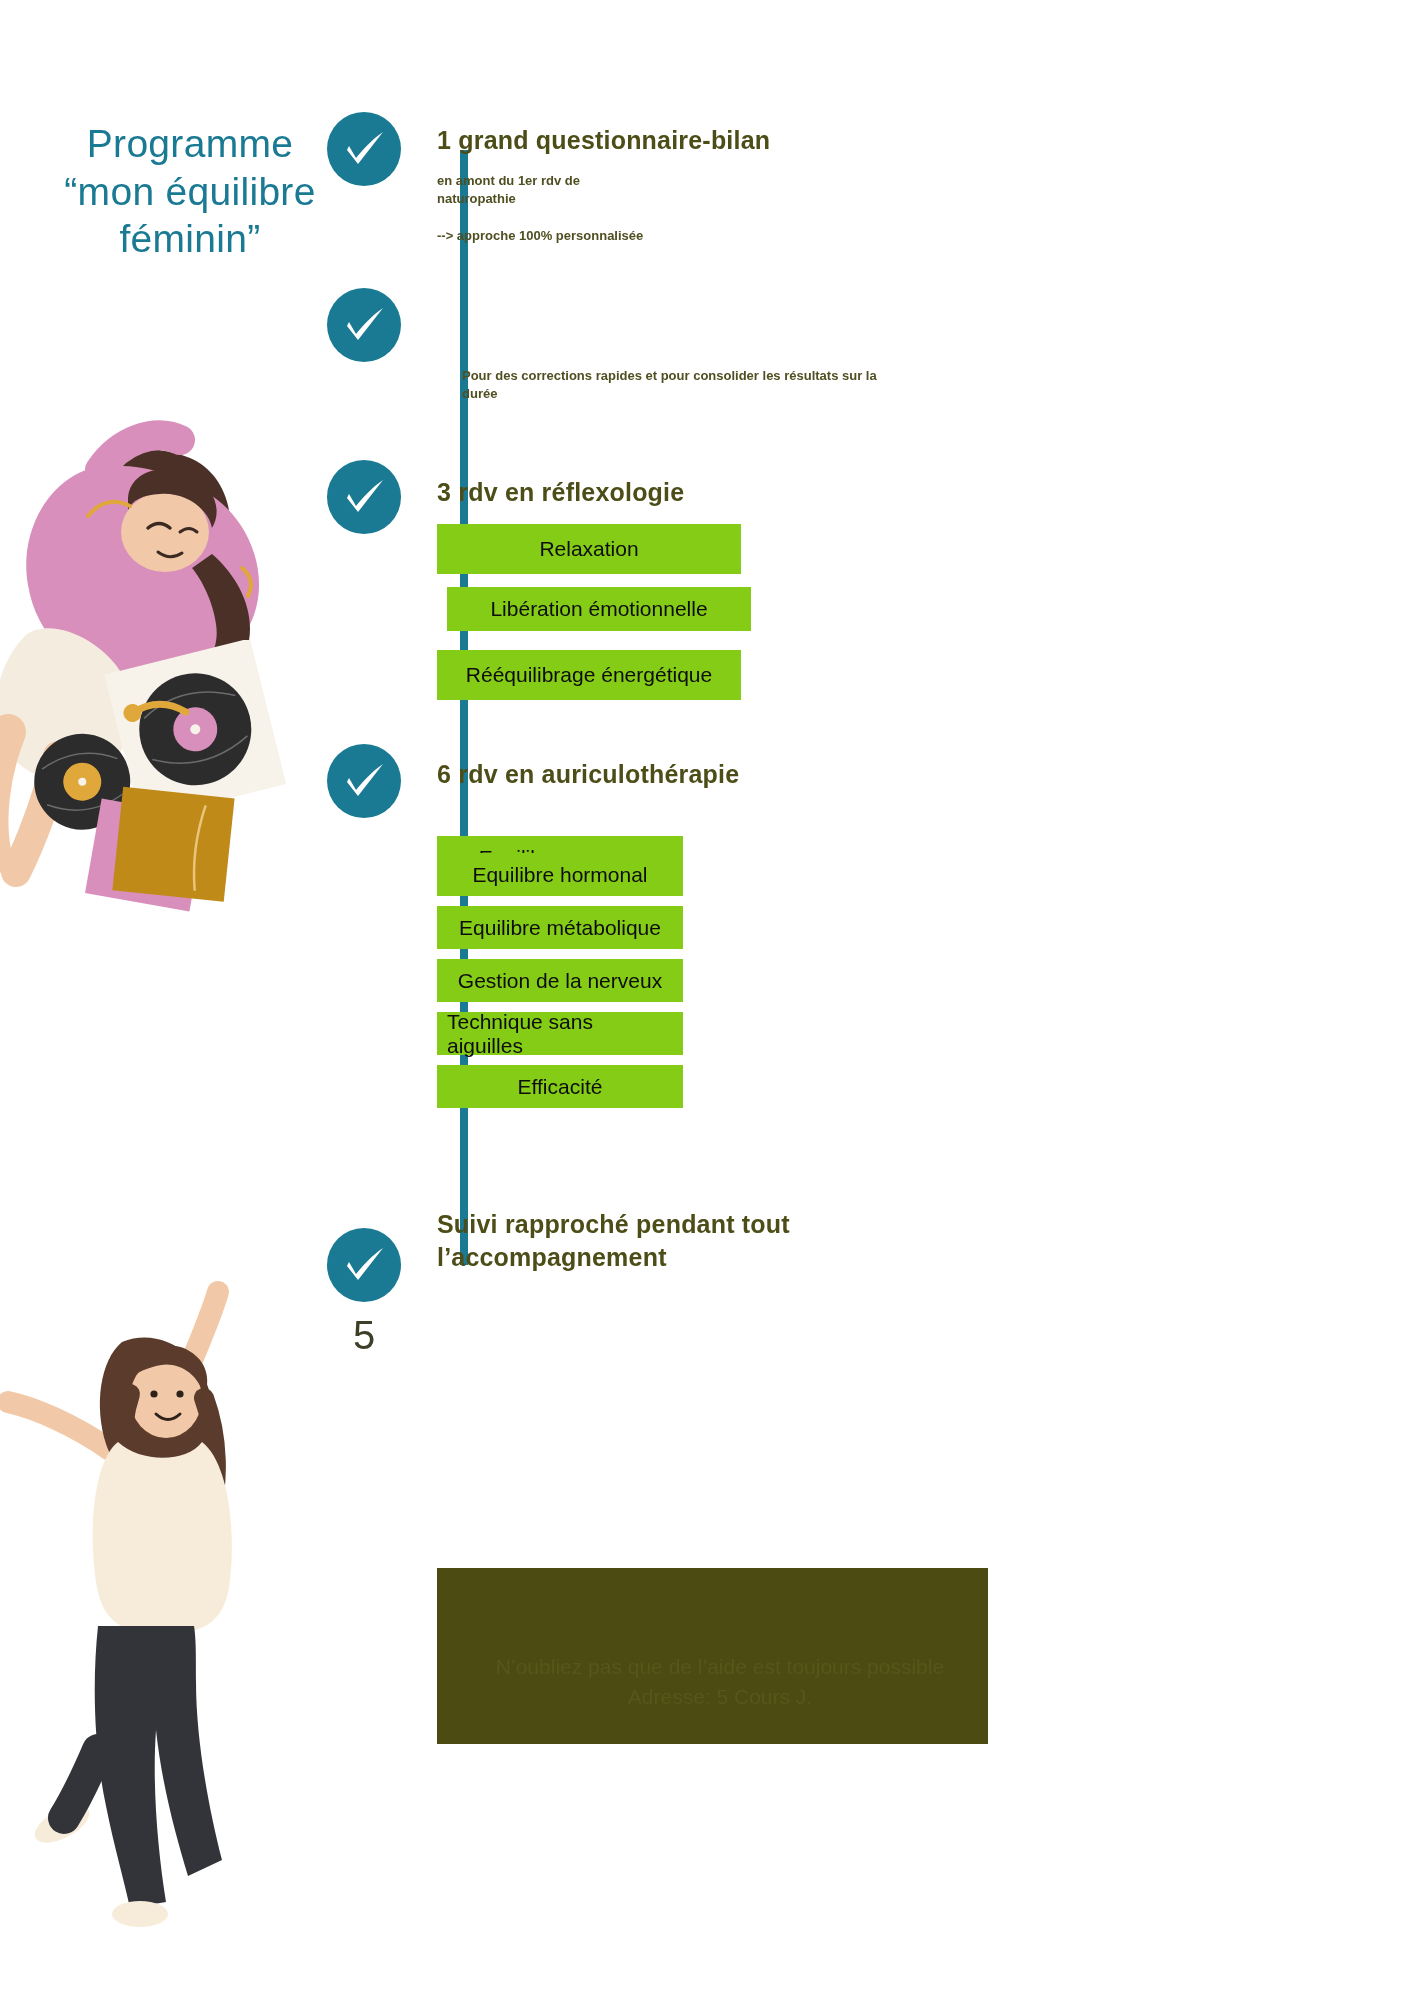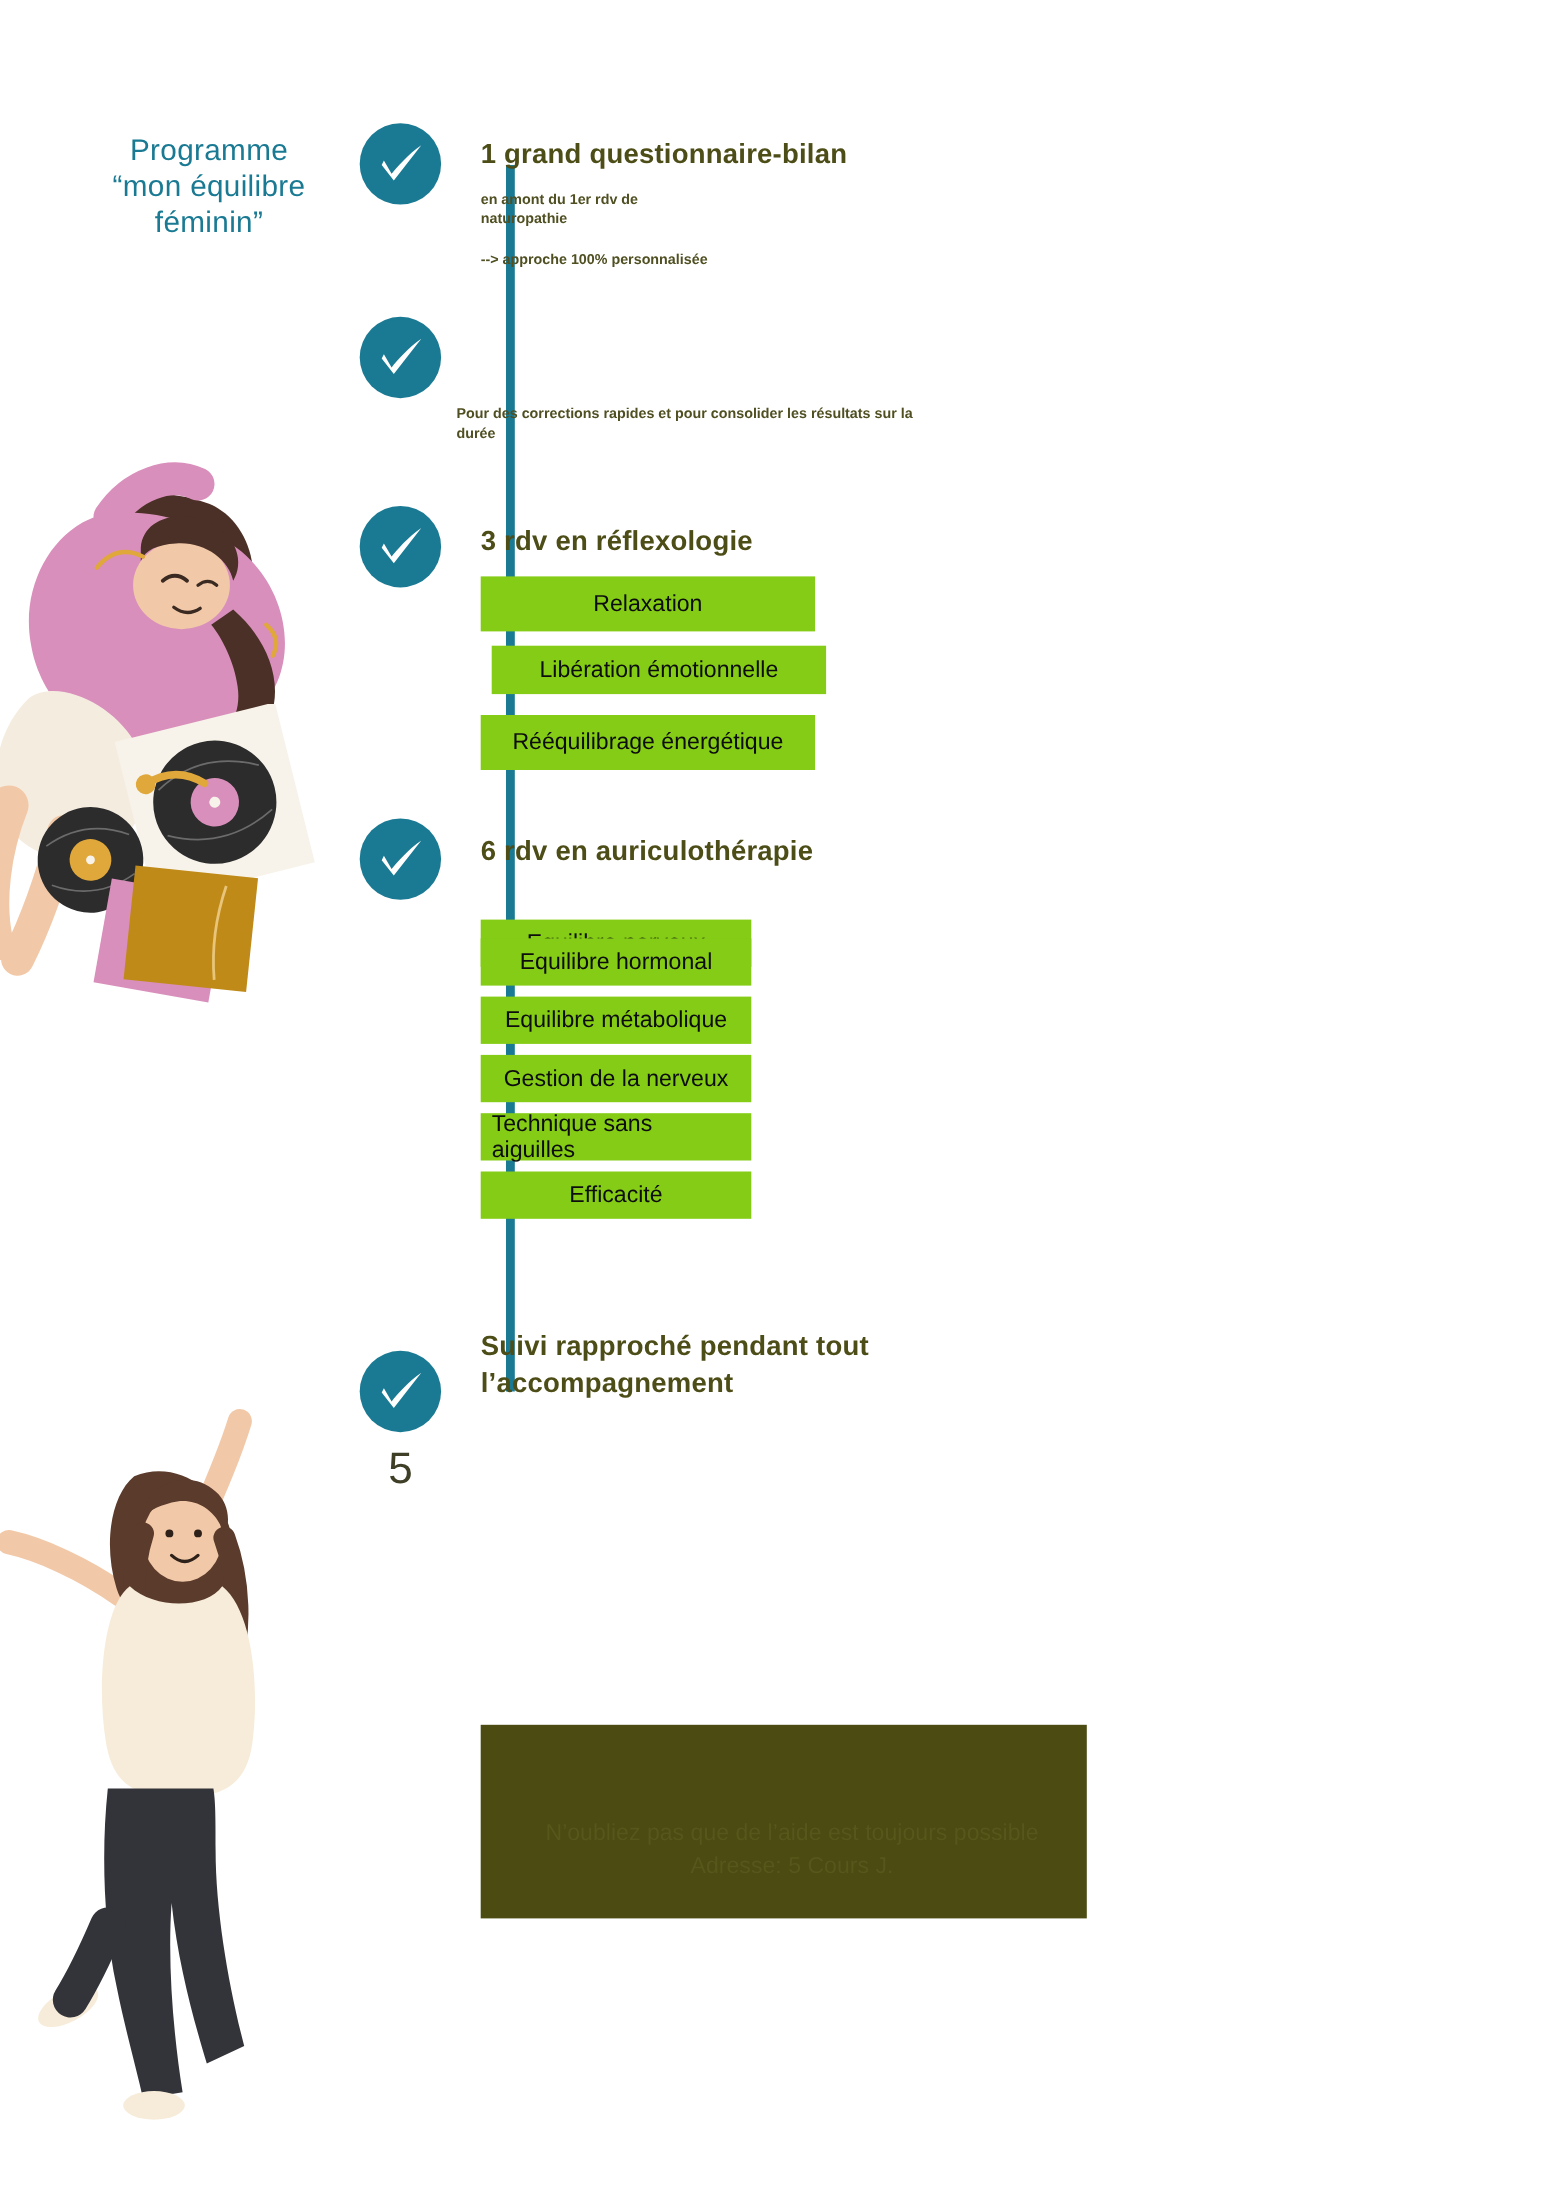--- a/index.html
+++ b/index.html
@@ -19,21 +19,21 @@
   }
 
   
   #title {
     position: absolute;
     left: 20px;
     top: 120px;
     width: 340px;
     text-align: center;
     color: #1a7a93;
-    font-size: 27px;
+    font-size: 39px;
     line-height: 1.22;
     font-weight: 400;
     letter-spacing: 0.3px;
   }
   #title .tl { display: block; white-space: pre; }
 
   
   #timeline-line {
     position: absolute;
     left: 460px;
@@ -247,21 +247,21 @@
     <div>en amont du 1er rdv de</div>
     <div>naturopathie</div>
   </div>
   <div class="step-sub" style="left:437px; top:227px; width:430px;">--&gt; approche 100% personnalisée</div>
 
   <div class="node" style="top:288px;">
     <svg width="74" height="74" viewBox="0 0 74 74" xmlns="http://www.w3.org/2000/svg">
       <path d="M20 38 L31 52 L56 20 C 44 28, 34 40, 29 46 L22 34 Z" fill="#ffffff"></path>
     </svg>
   </div>
-  <div class="step-sub" style="left:415px; top:367px; width:580px;">
+  <div class="step-sub" style="left:462px; top:367px; width:580px;">
     <div>Pour des corrections rapides et pour consolider les résultats sur la</div>
     <div>durée</div>
   </div>
 
   <div class="node" style="top:460px;">
     <svg width="74" height="74" viewBox="0 0 74 74" xmlns="http://www.w3.org/2000/svg">
       <path d="M20 38 L31 52 L56 20 C 44 28, 34 40, 29 46 L22 34 Z" fill="#ffffff"></path>
     </svg>
   </div>
   <div class="step-head" style="left:437px; top:476px; width:560px;">3 rdv en réflexologie</div>

